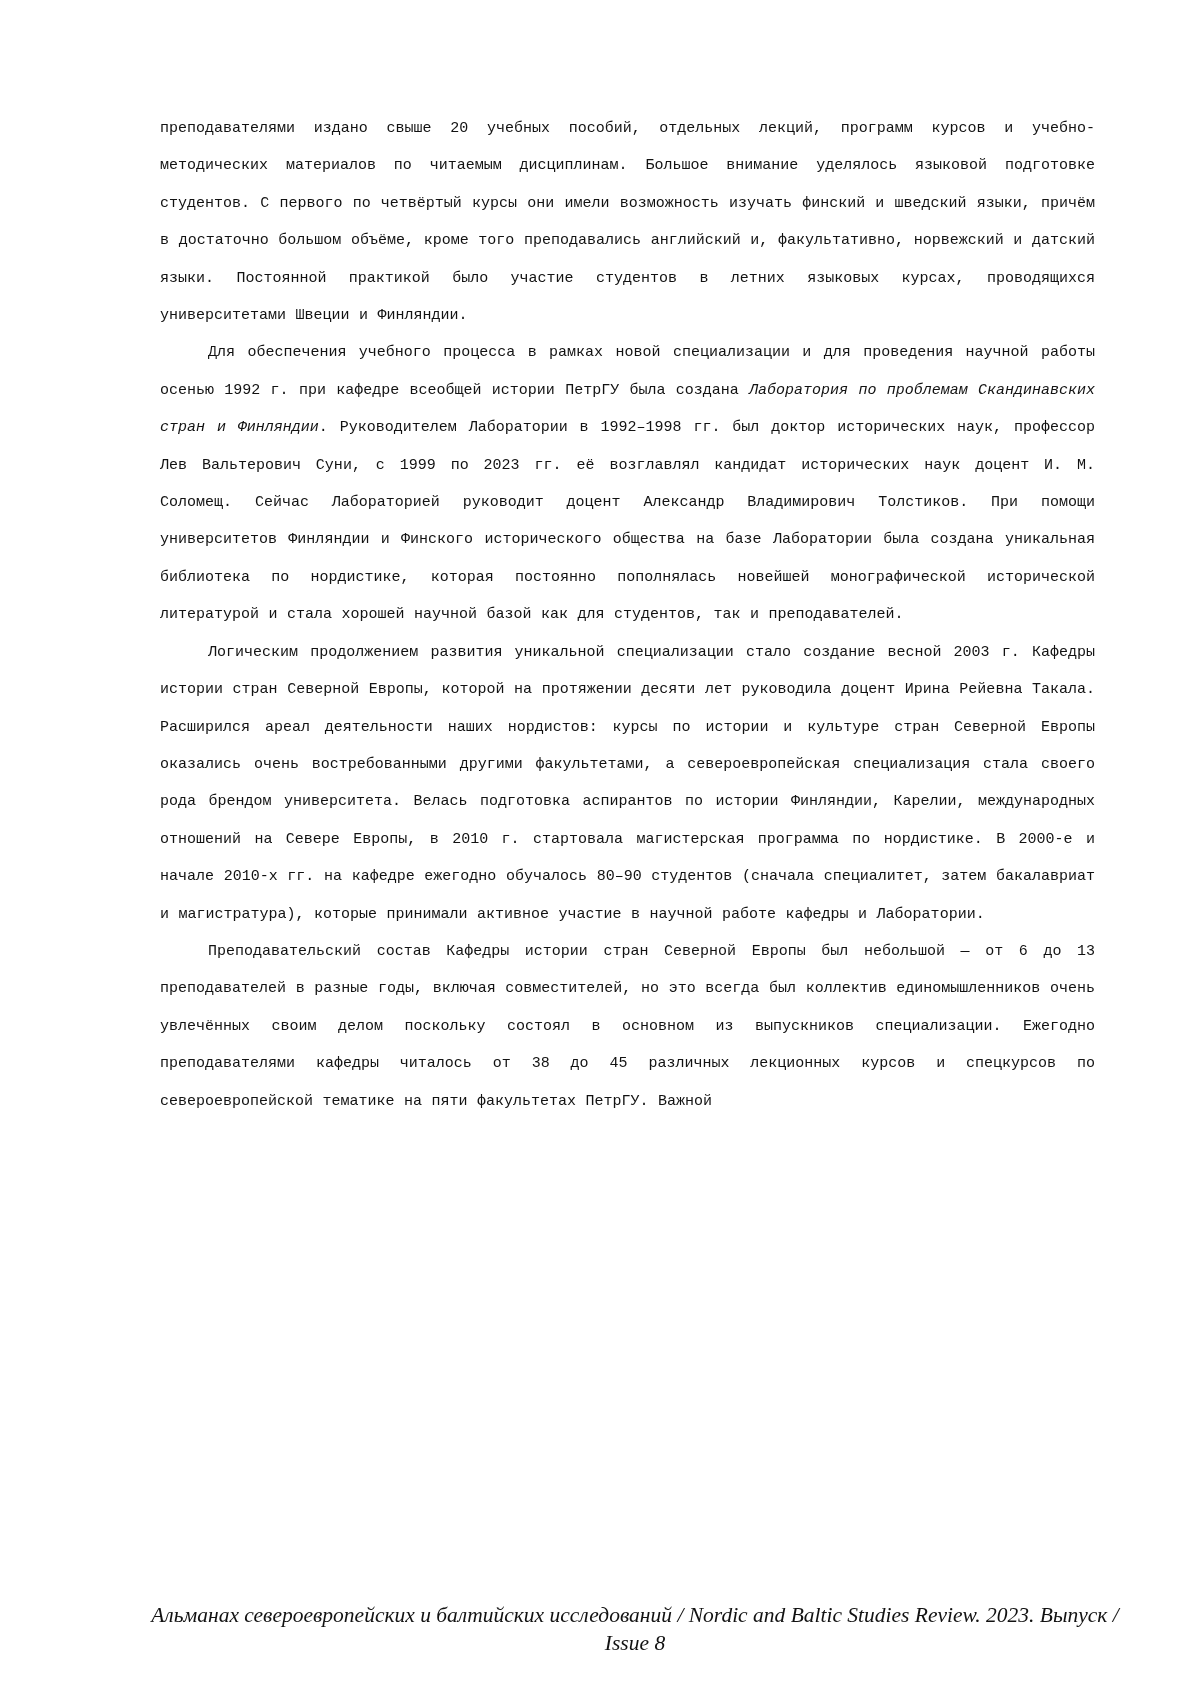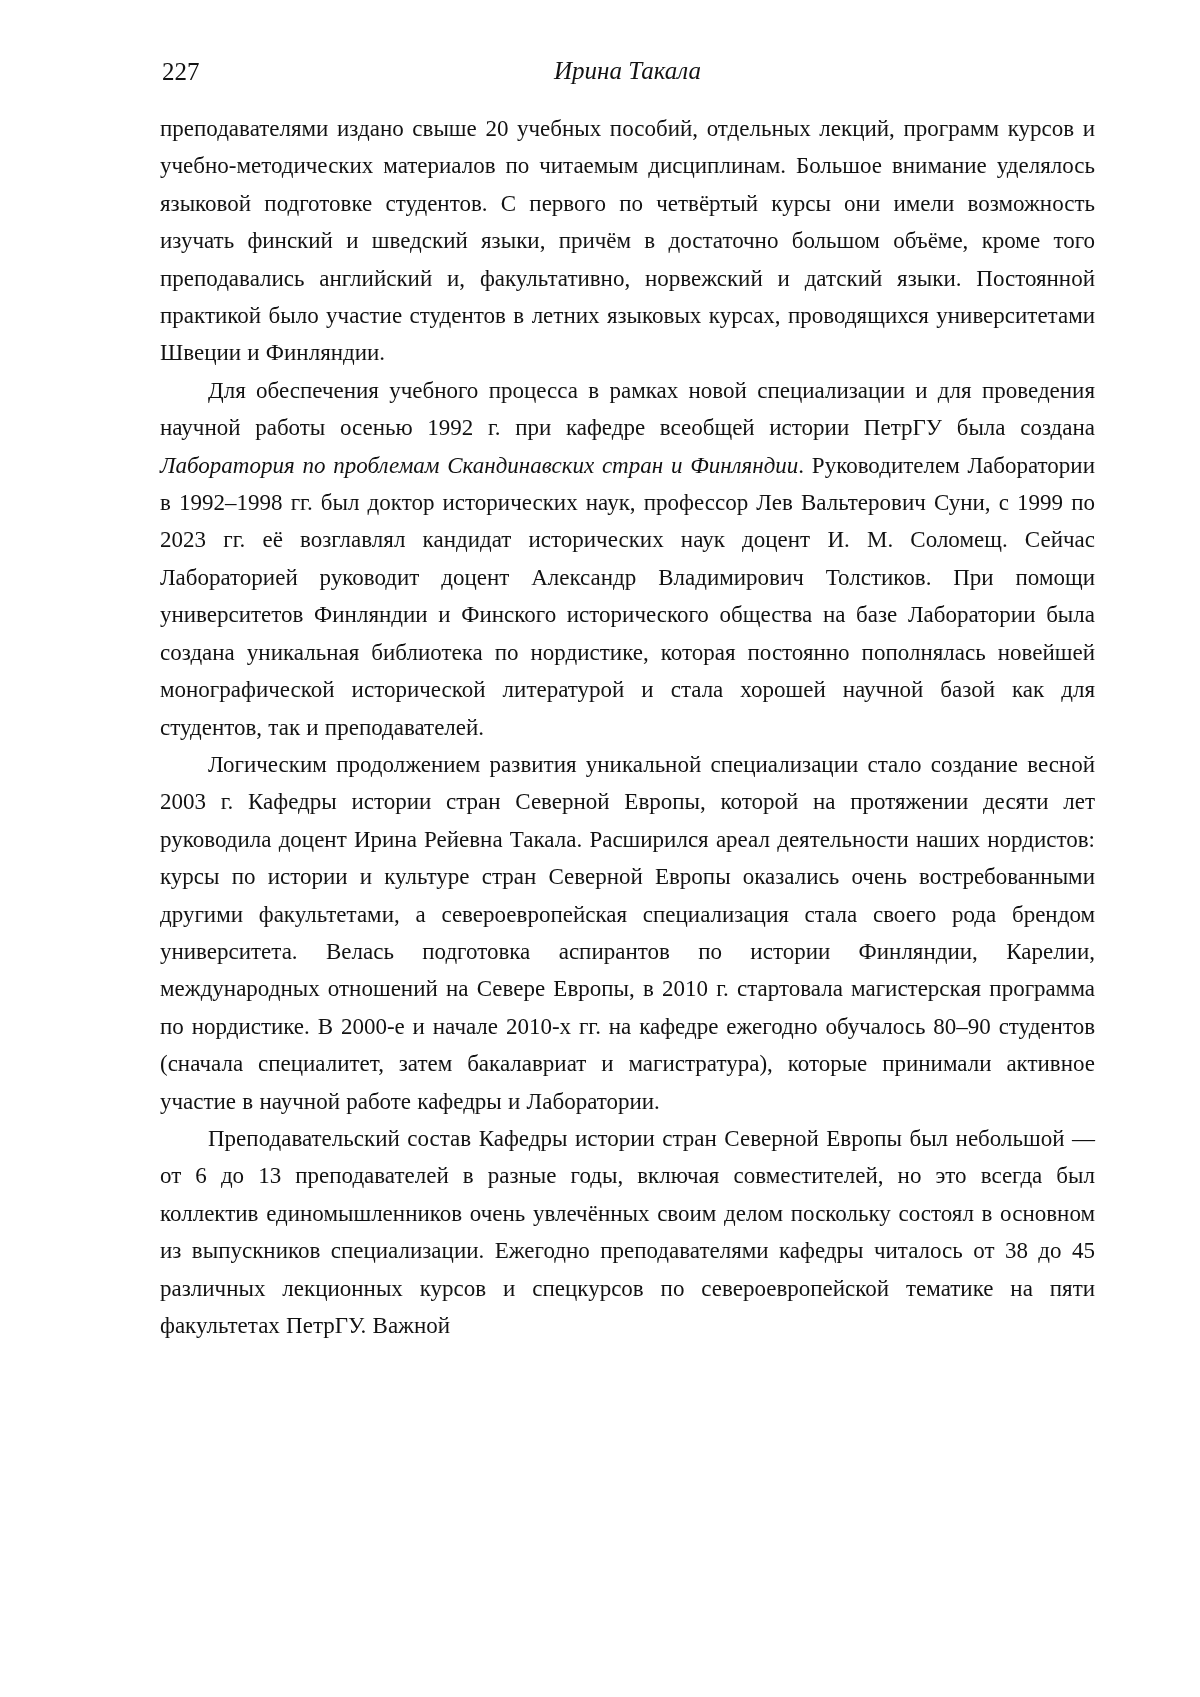--- a/index.html
+++ b/index.html
@@ -32,49 +32,47 @@
     font-style: italic;
     font-size: 25px;
   }
   .body-text {
     position: absolute;
     top: 110px;
     left: 160px;
     width: 935px;
   }
   .para {
-    font-size: 23px;
+    font-size: 15px;
     line-height: 37.4px;
     text-align: justify;
     word-spacing: 0.5px;
+    font-family: Liberation Mono, monospace;
   }
   .para.indent { text-indent: 48px; }
   .it { font-style: italic; margin-top: 32px; }
   .footer {
     position: absolute;
     top: 1601px;
     left: 145px;
     width: 980px;
     text-align: center;
     font-style: italic;
     font-size: 21.5px;
     line-height: 28px;
   }
 </style>
 </head>
 <body>
 
 <div class="page">
 
-  <div class="header">
-    <span class="page-number">227</span>
-    <div class="running-head">Ирина Такала</div>
-  </div>
 
   <div class="body-text">
       <p class="para"><span>преподавателями издано свыше 20 учебных пособий, отдельных лекций, программ курсов и учебно-методических материалов по читаемым дисциплинам. Большое внимание уделялось языковой подготовке студентов. С первого по четвёртый курсы они имели возможность изучать финский и шведский языки, причём в достаточно большом объёме, кроме того преподавались английский и, факультативно, норвежский и датский языки. Постоянной практикой было участие студентов в летних языковых курсах, проводящихся университетами Швеции и Финляндии.</span></p>
       <p class="para indent"><span>Для обеспечения учебного процесса в рамках новой специализации и для проведения научной работы осенью 1992 г. при кафедре всеобщей истории ПетрГУ была создана </span><span class="it">Лаборатория по проблемам Скандинавских стран и Финляндии</span><span>. Руководителем Лаборатории в 1992–1998 гг. был доктор исторических наук, профессор Лев Вальтерович Суни, с 1999 по 2023 гг. её возглавлял кандидат исторических наук доцент И. М. Соломещ. Сейчас Лабораторией руководит доцент Александр Владимирович Толстиков. При помощи университетов Финляндии и Финского исторического общества на базе Лаборатории была создана уникальная библиотека по нордистике, которая постоянно пополнялась новейшей монографической исторической литературой и стала хорошей научной базой как для студентов, так и преподавателей.</span></p>
       <p class="para indent"><span>Логическим продолжением развития уникальной специализации стало создание весной 2003 г. Кафедры истории стран Северной Европы, которой на протяжении десяти лет руководила доцент Ирина Рейевна Такала. Расширился ареал деятельности наших нордистов: курсы по истории и культуре стран Северной Европы оказались очень востребованными другими факультетами, а североевропейская специализация стала своего рода брендом университета. Велась подготовка аспирантов по истории Финляндии, Карелии, международных отношений на Севере Европы, в 2010 г. стартовала магистерская программа по нордистике. В 2000-е и начале 2010-х гг. на кафедре ежегодно обучалось 80–90 студентов (сначала специалитет, затем бакалавриат и магистратура), которые принимали активное участие в научной работе кафедры и Лаборатории.</span></p>
       <p class="para indent"><span>Преподавательский состав Кафедры истории стран Северной Европы был небольшой — от 6 до 13 преподавателей в разные годы, включая совместителей, но это всегда был коллектив единомышленников очень увлечённых своим делом поскольку состоял в основном из выпускников специализации. Ежегодно преподавателями кафедры читалось от 38 до 45 различных лекционных курсов и спецкурсов по североевропейской тематике на пяти факультетах ПетрГУ. Важной</span></p>
     </div>
 
+  <div class="footer">Альманах североевропейских и балтийских исследований / Nordic and Baltic Studies Review. 2023. Выпуск / Issue 8</div>
 
 </div>
 
 </body></html>

